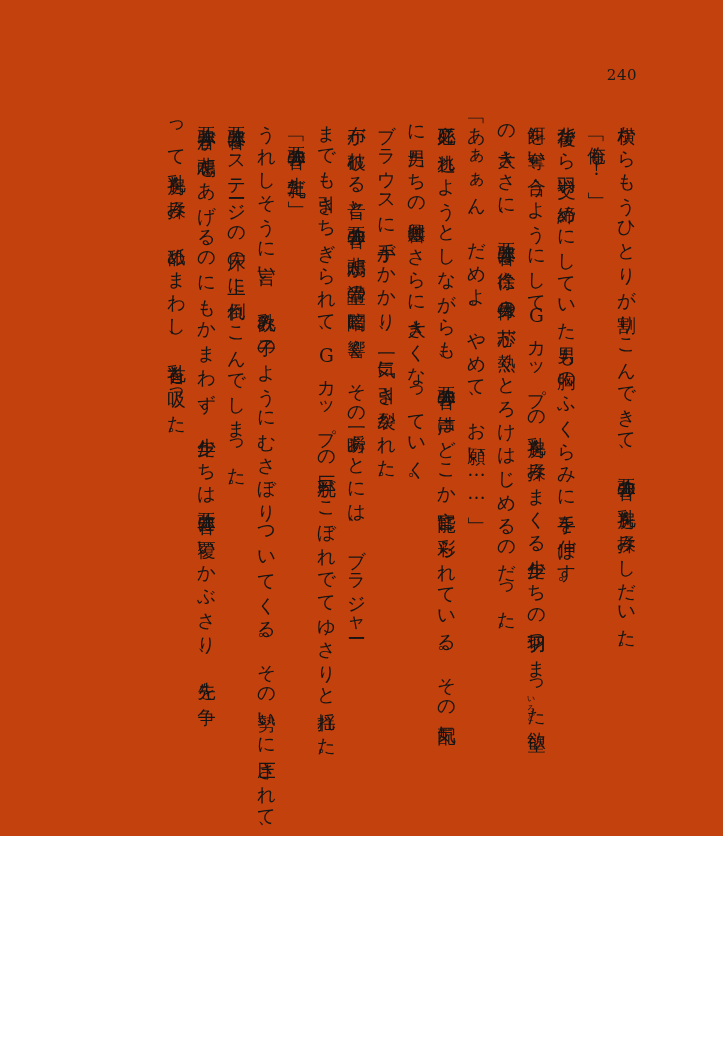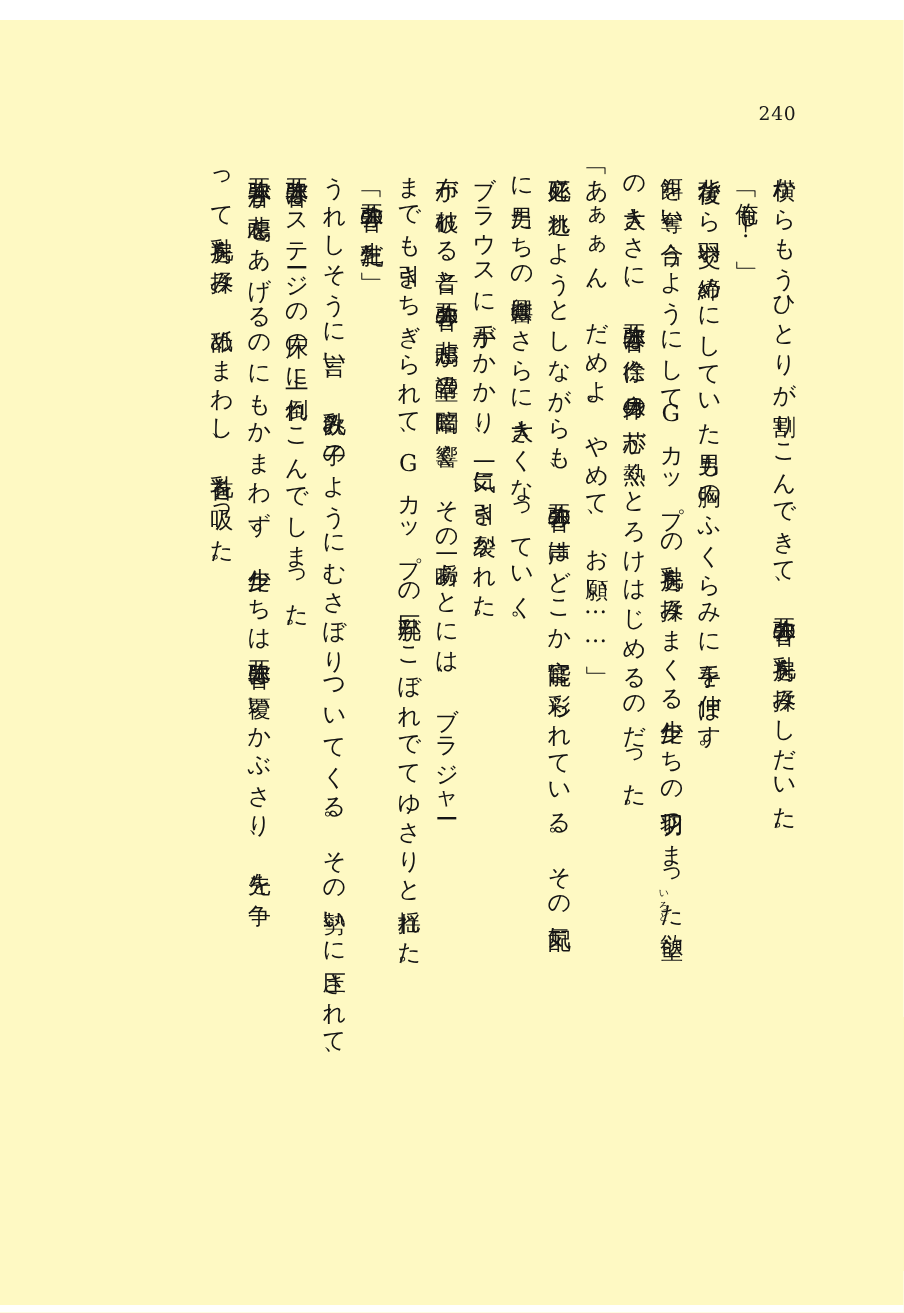--- a/index.html
+++ b/index.html
@@ -6,25 +6,24 @@
     margin: 0;
     padding: 0;
     background: #ffffff;
   }
   body {
     font-family: "DejaVu Serif", "Liberation Serif", serif;
   }
   .page {
     position: relative;
     width: 723px;
-    height: 1028px;
-    background: #fef9c3;
+    height: 836px;
+    background: #c2410c;
     overflow: hidden;
     box-sizing: border-box;
-    margin-top: 16px;
   }
   
   .page-number {
     position: absolute;
     top: 66px;
     right: 86px;
     font-size: 15px;
     color: #1a1a1a;
     letter-spacing: 0.5px;
     font-family: "DejaVu Serif", "Liberation Serif", serif;

